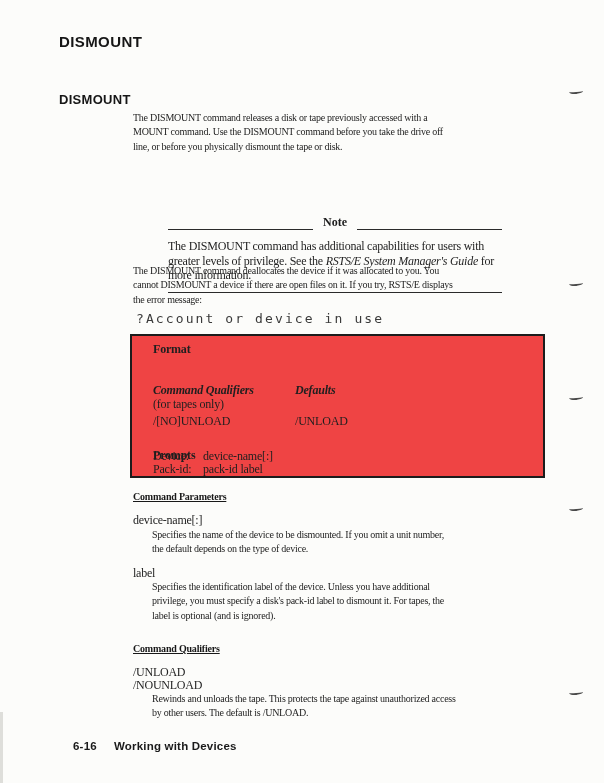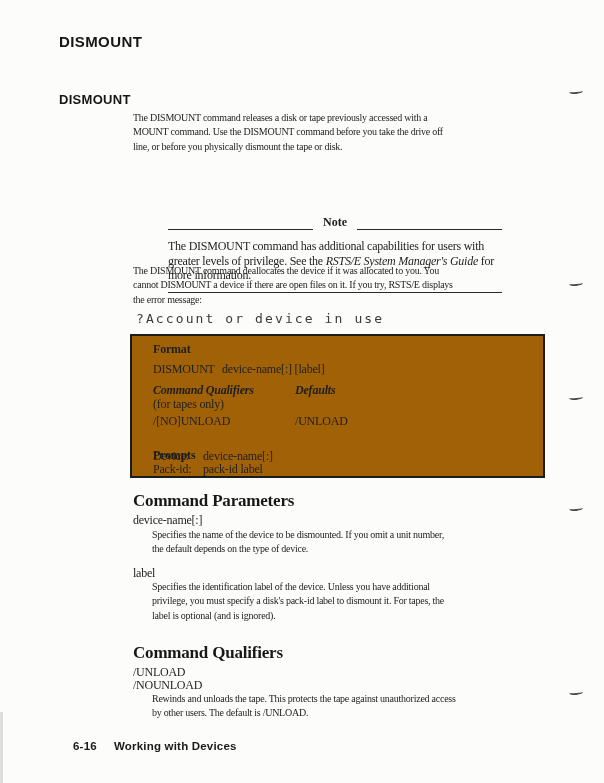--- a/index.html
+++ b/index.html
@@ -21,27 +21,27 @@
   .lines{white-space:pre-line;}
   .intro{top:111px;left:133px;width:420px;}
   .note-wrap{top:168px;left:168px;width:334px;}
   .note-rule-row{display:flex;align-items:flex-end;height:14px;margin-top:48px;}
   .note-rule{flex:1;border-bottom:1.6px solid #2a2a2a;}
   .note-label{font-size:12px;font-weight:bold;padding:0 10px;color:#1c1c1c;}
   .note-text{margin-top:9px;font-size:12px;line-height:14.5px;letter-spacing:-.25px;color:#242424;}
   .note-bottom-rule{margin-top:9px;border-bottom:1.6px solid #2a2a2a;}
   .para2{top:264px;left:133px;width:430px;}
   .error-msg{top:311px;left:136px;font-family:"DejaVu Sans Mono", monospace;font-size:13px;letter-spacing:2.1px;color:#3a3a3a;}
-  .format-box{top:334px;left:130px;width:415px;height:144px;border:2px solid #1c1c1c;box-sizing:border-box;background:#a16207;}
+  .format-box{top:334px;left:130px;width:415px;height:144px;border:2px solid #1c1c1c;box-sizing:border-box;background:#ef4444;}
   .box-row{position:absolute;left:21px;font-size:12px;letter-spacing:-.2px;white-space:nowrap;}
   .bold{font-weight:bold;}
   .col-cmd{display:inline-block;width:69px;}
   .col-q{display:inline-block;width:142px;}
   .col-p{display:inline-block;width:50px;}
-  .param-heading{font-size:17px;font-weight:bold;letter-spacing:-.2px;color:#181818;}
+  .param-heading{font-size:10px;font-weight:bold;letter-spacing:-.2px;color:#181818;text-decoration:underline;}
   .h-cmdparams{top:491px;left:133px;}
   .param-name{font-size:12px;letter-spacing:-.25px;color:#242424;}
   .n-devname{top:513px;left:133px;}
   .d-devname{top:528px;left:152px;width:420px;}
   .n-label{top:566px;left:133px;}
   .d-label{top:580px;left:152px;width:430px;}
   .h-cmdquals{top:643px;left:133px;}
   .n-unload{top:665px;left:133px;}
   .n-nounload{top:678px;left:133px;}
   .d-unload{top:692px;left:152px;width:430px;}
@@ -82,23 +82,20 @@
   </div>
 
   <div class="abs body-text lines para2">The DISMOUNT command deallocates the device if it was allocated to you. You
 cannot DISMOUNT a device if there are open files on it. If you try, RSTS/E displays
 the error message:</div>
 
   <div class="abs error-msg">?Account or device in use</div>
 
   <div class="abs format-box">
     <div class="box-row bold" style="top:6px;">Format</div>
-    <div class="box-row" style="top:26px;">
-      <span class="col-cmd">DISMOUNT</span><span>device-name[:] [label]</span>
-    </div>
     <div class="box-row" style="top:47px;font-style:italic;">
       <span class="col-q bold">Command Qualifiers</span><span class="bold">Defaults</span>
     </div>
     <div class="box-row" style="top:61px;">(for tapes only)</div>
     <div class="box-row" style="top:78px;">
       <span class="col-q">/[NO]UNLOAD</span><span>/UNLOAD</span>
     </div>
     <div class="box-row bold" style="top:112px;">Prompts</div>
     <div class="box-row" style="top:113px;">
       <span class="col-p">Device:</span><span>device-name[:]</span>

